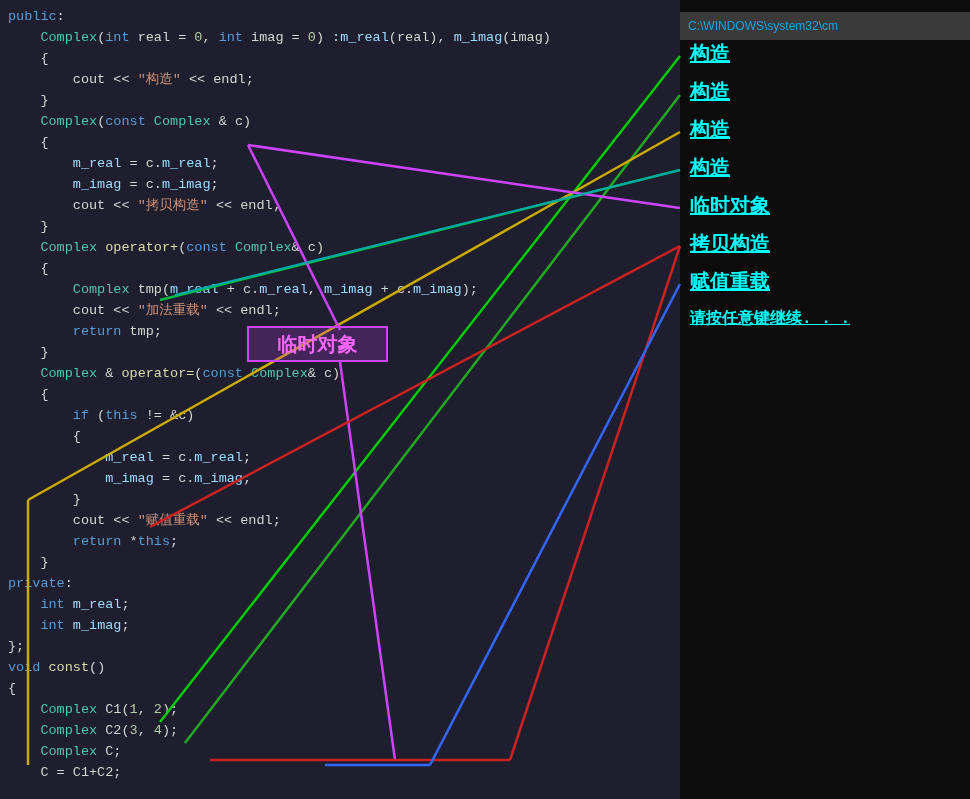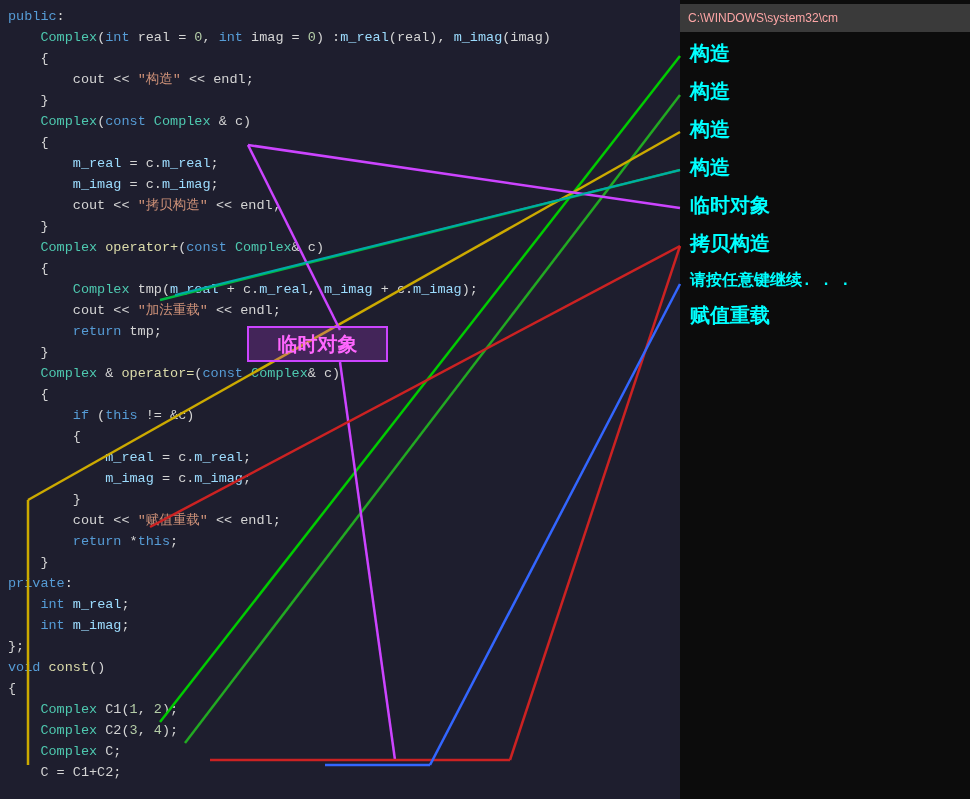--- a/index.html
+++ b/index.html
@@ -56,26 +56,26 @@
       font-family: 'Courier New', Courier, monospace;
       font-size: 20px;
       font-weight: bold;
       line-height: 38px;
       padding: 8px 10px;
       overflow: hidden;
     }
 
     #terminal-titlebar {
       position: absolute;
-      top: 4px;
+      top: 12px;
       left: 680px;
       width: 290px;
       height: 28px;
       background: #3a3a3a;
-      color: #fca5a5;
+      color: #0ea5e9;
       font-family: 'Segoe UI', Arial, sans-serif;
       font-size: 12px;
       display: flex;
       align-items: center;
       padding: 0 8px;
       z-index: 10;
     }
 
     
     #annotation-box {
@@ -107,20 +107,21 @@
       pointer-events: none;
     }
 
     .terminal-content {
       margin-top: 28px;
     }
 
     .term-line {
       display: block;
       line-height: 38px;
+      text-decoration: underline;
     }
 
     .term-small {
       font-size: 16px;
       line-height: 34px;
     }
   </style>
 </head>
 <body>
 
@@ -170,22 +171,22 @@
 </div>
 
 <div id="terminal-panel">
   <div class="terminal-content">
     <span class="term-line">构造</span>
     <span class="term-line">构造</span>
     <span class="term-line">构造</span>
     <span class="term-line">构造</span>
     <span class="term-line">临时对象</span>
     <span class="term-line">拷贝构造</span>
+    <span class="term-line">赋值重载</span>
     <span class="term-line term-small">请按任意键继续. . .</span>
-    <span class="term-line">赋值重载</span>
   </div>
 </div>
 
 <div id="annotation-box">
   <span>临时对象</span>
 </div>
 
 <svg id="svg-overlay">
 
   <line x1="160" y1="722" x2="680" y2="56" stroke="#00cc00" stroke-width="2.5"></line>

